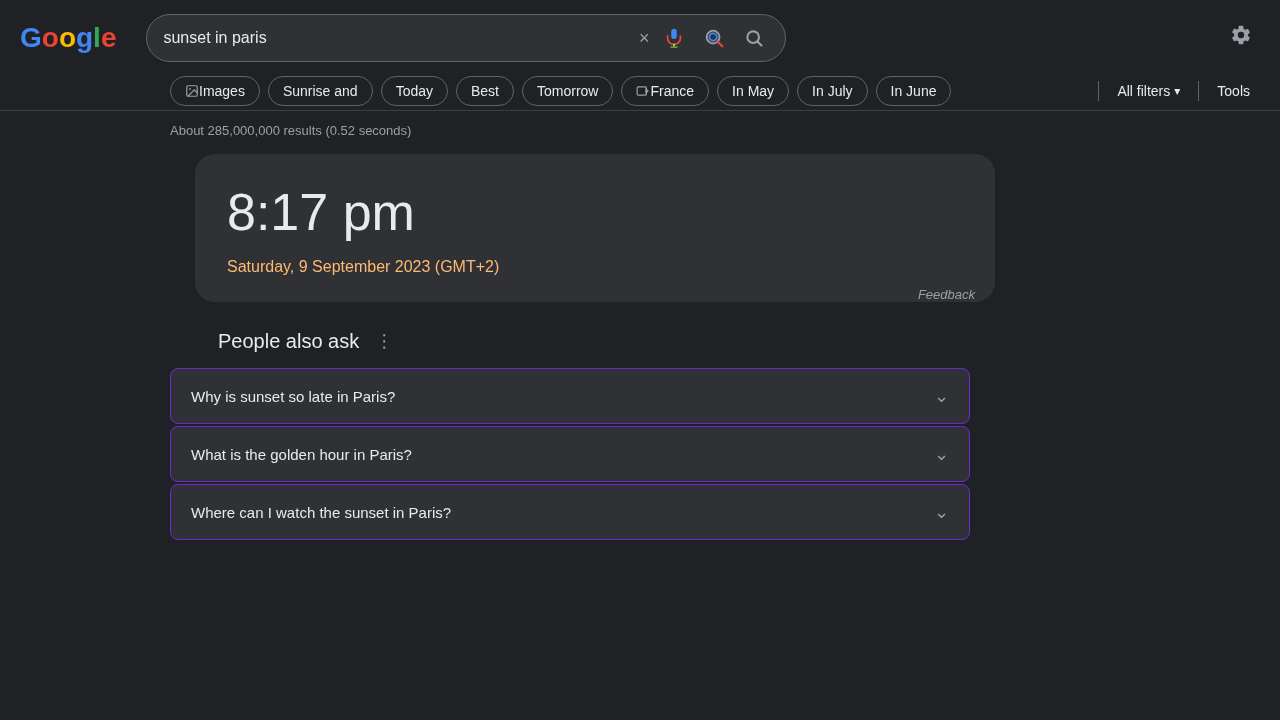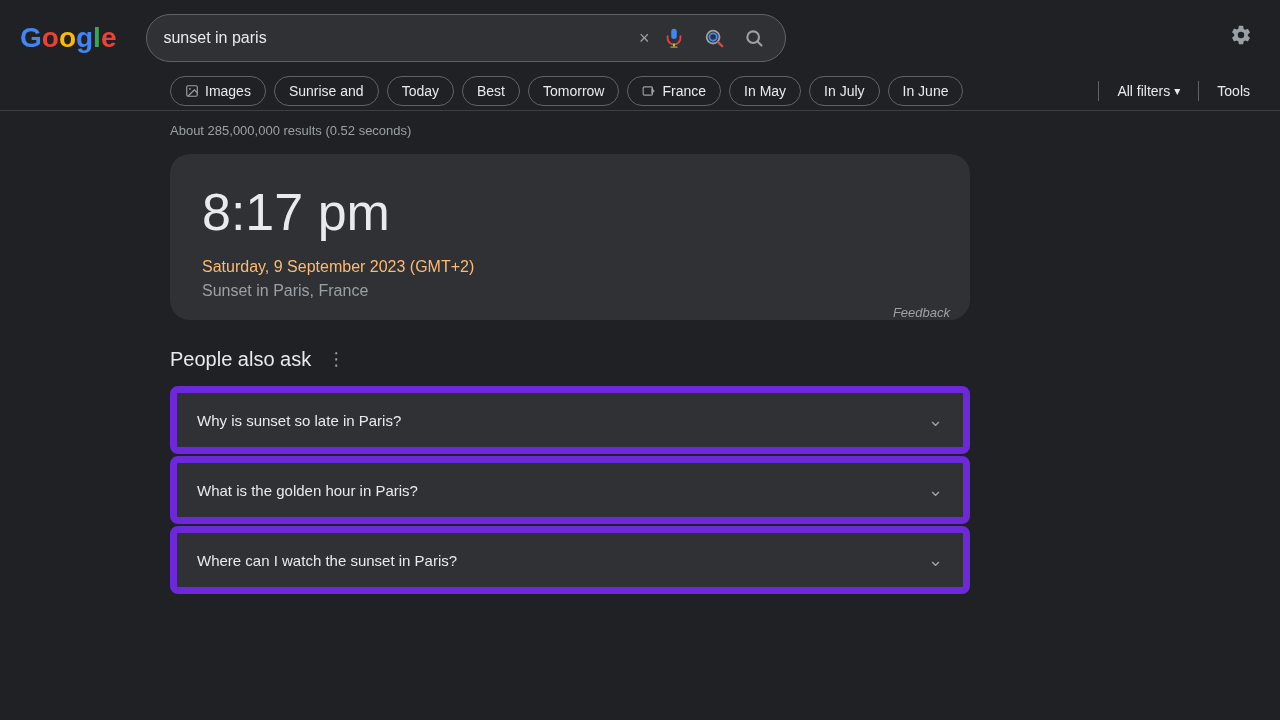--- a/index.html
+++ b/index.html
@@ -94,21 +94,21 @@
       align-items: center;
       padding: 0 20px 0 170px;
       gap: 8px;
       border-bottom: 1px solid #3c4043;
       padding-bottom: 4px;
     }
 
     .chip {
       display: flex;
       align-items: center;
-      gap: 6px;
+      gap: 0;
       padding: 6px 14px;
       border: 1px solid #5f6368;
       border-radius: 20px;
       font-size: 14px;
       color: #e8eaed;
       cursor: pointer;
       white-space: nowrap;
       background: transparent;
     }
 
@@ -159,20 +159,21 @@
     }
 
     
     .info-card {
       background: #303134;
       border-radius: 20px;
       padding: 28px 32px 20px 32px;
       max-width: 800px;
       position: relative;
       margin-bottom: 24px;
+      margin-left: 25px;
     }
 
     .info-time {
       font-size: 52px;
       font-weight: 300;
       color: #e8eaed;
       margin-bottom: 16px;
     }
 
     .info-date {
@@ -199,38 +200,39 @@
     
     .paa-section {
       max-width: 800px;
     }
 
     .paa-header {
       display: flex;
       align-items: center;
       gap: 10px;
       margin-bottom: 12px;
+      margin-left: 48px;
     }
 
     .paa-title {
       font-size: 20px;
       font-weight: 400;
       color: #e8eaed;
     }
 
     .paa-dots {
       color: #9aa0a6;
       font-size: 18px;
       cursor: pointer;
       padding: 4px 6px;
       border-radius: 4px;
     }
 
     .paa-item {
-      border: 7px solid #6d28d9;
+      border: 1px solid #6d28d9;
       border-radius: 8px;
       padding: 16px 20px;
       display: flex;
       align-items: center;
       justify-content: space-between;
       cursor: pointer;
       margin-bottom: 2px;
       background: #303134;
     }
 
@@ -342,21 +344,20 @@
     </div>
   </div>
 </div>
 
 <div class="results-area">
   <div class="results-count">About 285,000,000 results (0.52 seconds)</div>
 
   <div class="info-card">
     <div class="info-time">8:17 pm</div>
     <div class="info-date">Saturday, 9 September 2023 (GMT+2)</div>
-    <div class="info-location">Sunset in Paris, France</div>
     <div class="feedback-link">Feedback</div>
   </div>
 
   <div class="paa-section">
     <div class="paa-header">
       <span class="paa-title">People also ask</span>
       <span class="paa-dots">⋮</span>
     </div>
 
     <div class="paa-item">

